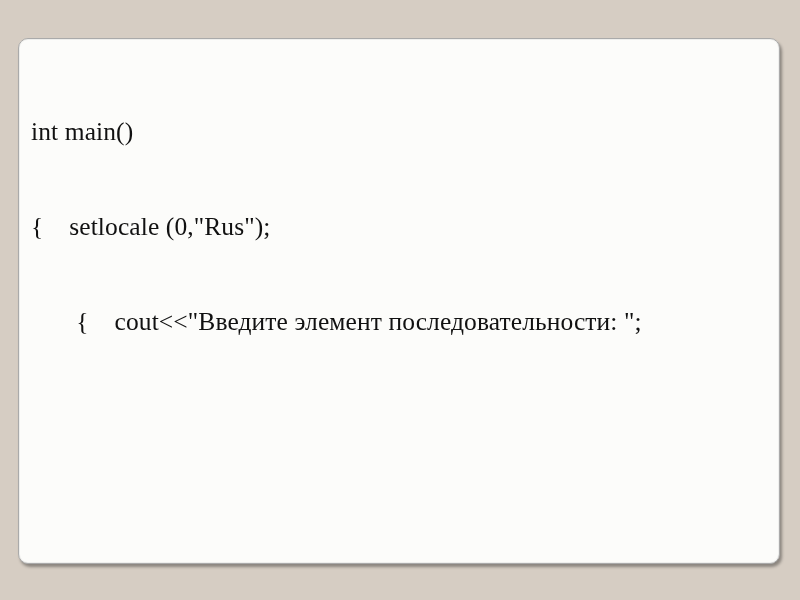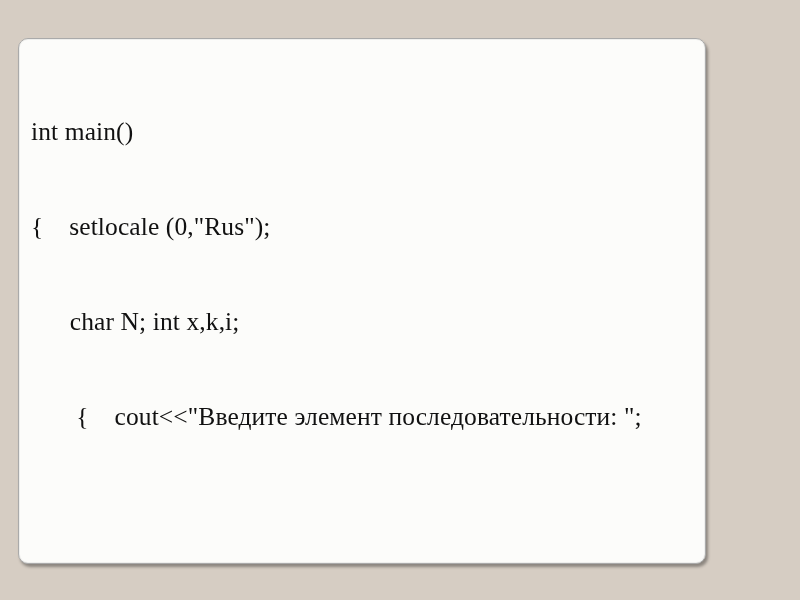--- a/index.html
+++ b/index.html
@@ -8,21 +8,21 @@
     width: 800px;
     height: 600px;
     background: #d6cdc3;
     font-family: "Liberation Serif", "Times New Roman", Georgia, serif;
     overflow: hidden;
   }
   .card {
     position: absolute;
     left: 18px;
     top: 38px;
-    width: 688px;
+    width: 762px;
     height: 526px;
     background: #fcfcfa;
     border: 1px solid #aaa;
     border-radius: 10px;
     box-shadow: 2px 3px 3px rgba(0,0,0,0.35), 0 0 0 1px rgba(0,0,0,0.05) inset;
     box-sizing: border-box;
     padding: 14px 12px 14px 12px;
   }
   .code {
     font-family: "Liberation Serif", "Times New Roman", Georgia, serif;
@@ -33,21 +33,20 @@
     letter-spacing: 0.1px;
   }
 </style>
 </head>
 <body>
 
 <div class="card">
   <div class="code">
     <div>int main()</div>
     <div>{    setlocale (0,"Rus");</div>
-    <div>      char N; int x,k,i;</div>
     <div>       {    cout&lt;&lt;"Введите элемент последовательности: ";</div>
     
     
     
     
     
     
     
     
   </div>

